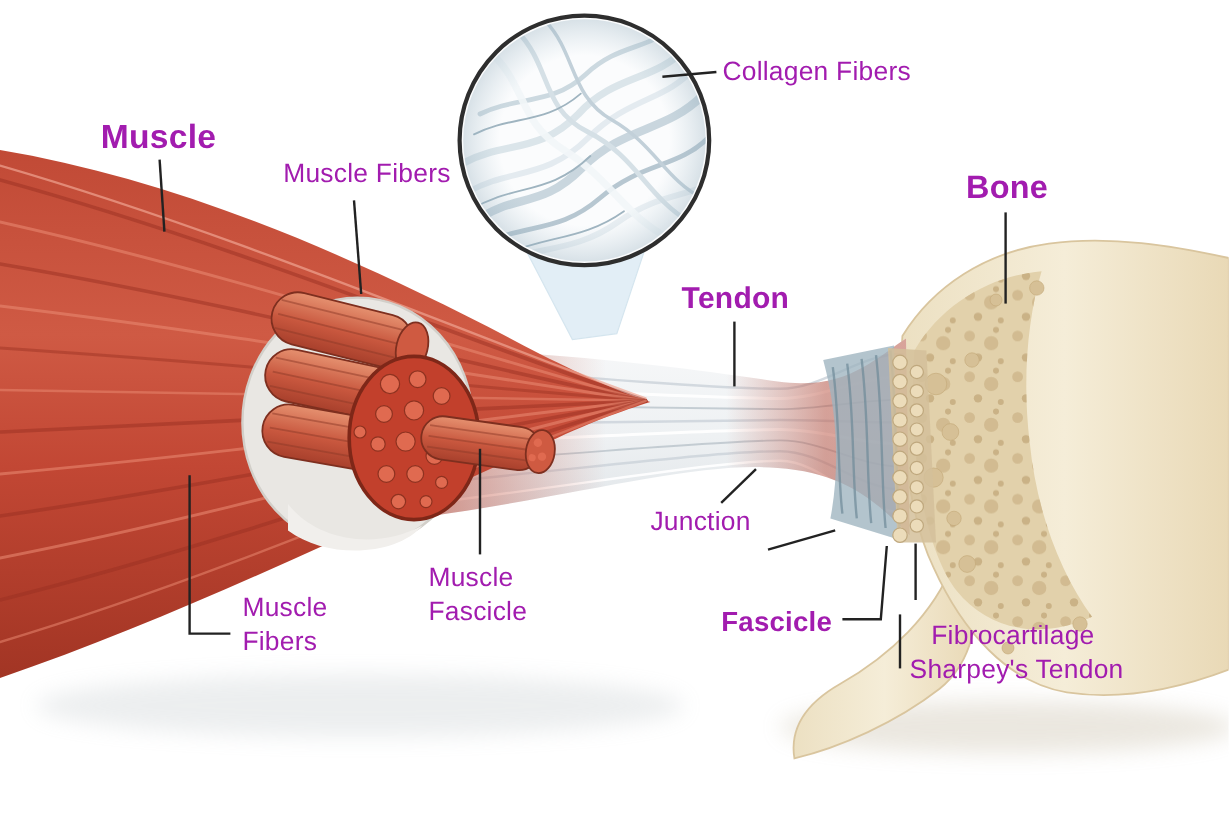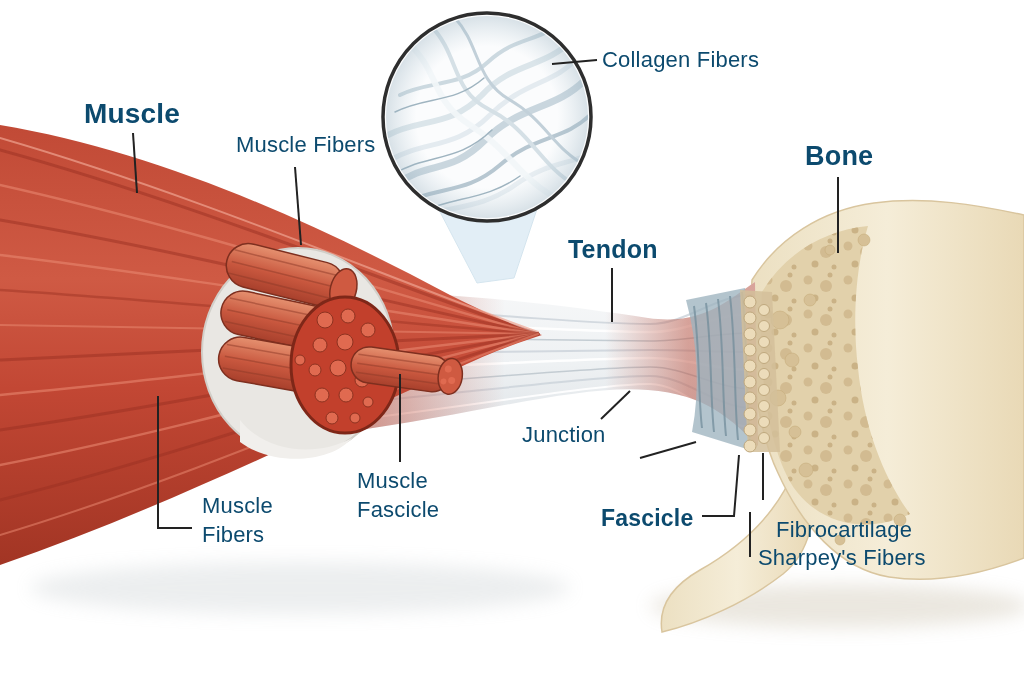--- a/index.html
+++ b/index.html
@@ -2,32 +2,32 @@
 <html><head>
 <meta charset="utf-8">
 <style>
   html,body{margin:0;padding:0;background:#ffffff;}
   .canvas{
     position:relative;width:1024px;height:683px;background:#ffffff;
     overflow:hidden;font-family:"Liberation Sans", sans-serif;
   }
   .canvas svg{position:absolute;left:0;top:0;}
   .label{
-    position:absolute;color:#0c4a6e;font-size:22px;line-height:1.3;
+    position:absolute;color:#a21caf;font-size:22px;line-height:1.3;
     white-space:nowrap;letter-spacing:.2px;
   }
   .label .l2{display:block;}
   .label-bold{font-weight:700;}
   .lbl-muscle{left:84px;top:96px;font-size:28px;}
   .lbl-muscle-fibers-top{left:236px;top:131px;}
   .lbl-collagen{left:602px;top:46px;}
   .lbl-tendon{left:568px;top:233px;font-size:25px;}
   .lbl-bone{left:805px;top:139px;font-size:27px;text-align:right;}
   .lbl-tbj{left:484px;top:421px;}
-  .lbl-tbj .l2{margin-left:38px;}
+  .lbl-tbj .l2{margin-left:58px;}
   .lbl-mf-bottom{left:202px;top:492px;}
   .lbl-fascicle{left:357px;top:467px;}
   .lbl-enthesis{left:601px;top:504px;font-size:23px;}
   .lbl-fibrocartilage{left:776px;top:516px;}
   .lbl-sharpeys{left:758px;top:544px;}
 </style>
 </head>
 <body>
 
 <div class="canvas">
@@ -278,15 +278,15 @@
   <span class="l2">Fibers</span>
 </div>
 
 <div class="label lbl-fascicle">
   <span>Muscle</span>
   <span class="l2">Fascicle</span>
 </div>
 
 <div class="label label-bold lbl-enthesis">Fascicle</div>
 <div class="label lbl-fibrocartilage">Fibrocartilage</div>
-<div class="label lbl-sharpeys">Sharpey's Fibers</div>
+<div class="label lbl-sharpeys">Sharpey's Tendon</div>
 
 </div>
 
 </body></html>

